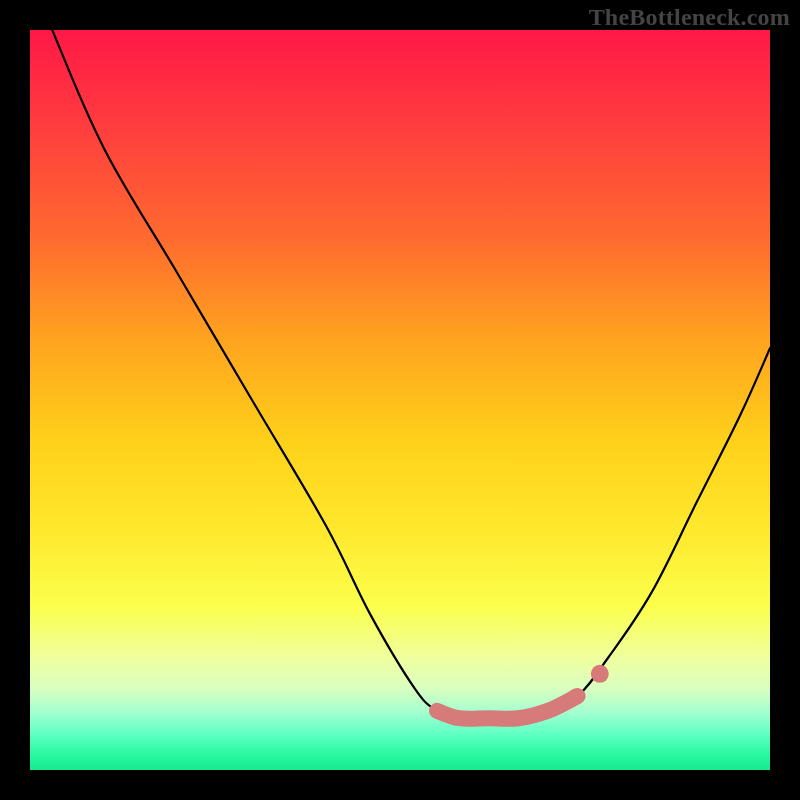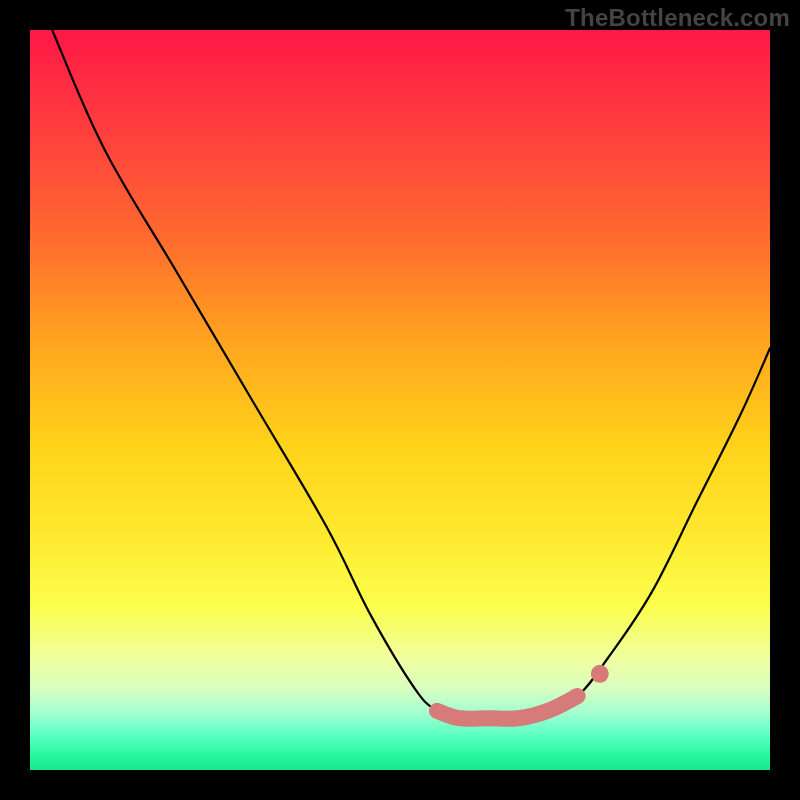--- a/index.html
+++ b/index.html
@@ -9,20 +9,21 @@
     height: 800px;
     background: #000;
     font-family: Arial, Helvetica, sans-serif;
     overflow: hidden;
   }
   .frame {
     position: relative;
     width: 800px;
     height: 688px;
     background: #000;
+    font-family: Liberation Serif, serif;
   }
   .watermark {
     position: absolute;
     top: 4px;
     right: 10px;
     font-size: 24px;
     font-weight: 600;
     color: #444;
     letter-spacing: 0.2px;
     user-select: none;

